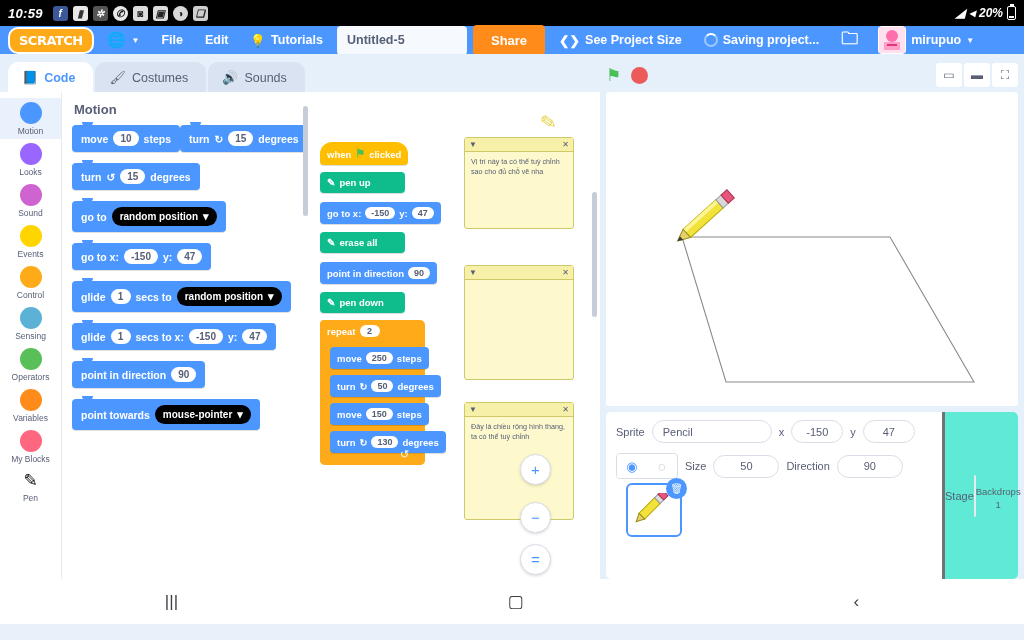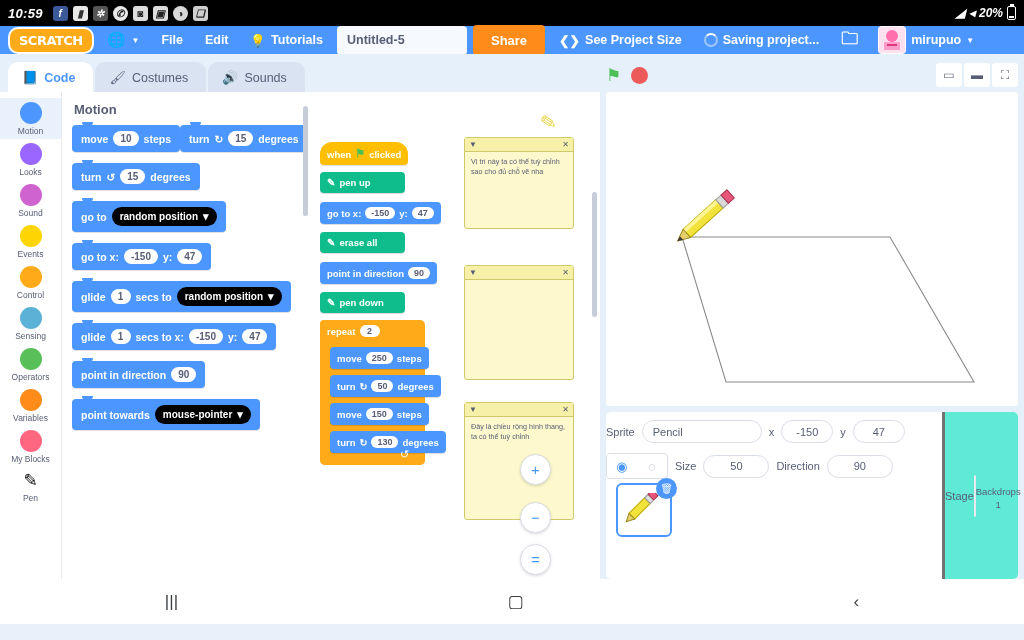--- a/index.html
+++ b/index.html
@@ -128,21 +128,21 @@
   #right { width: 424px; background: #e6f0fb; display: flex; flex-direction: column; padding: 4px 6px 0; }
   #stagebar { height: 34px; display: flex; align-items: center; gap: 10px; }
   .gflag { color: #4cbf56; font-size: 17px; cursor: pointer; }
   .stopb { width: 17px; height: 17px; border-radius: 50%; background: #ec5a5a; cursor: pointer; }
   #stagectrls { margin-left: auto; display: flex; gap: 2px; }
   .sctl { width: 26px; height: 24px; background: #fff; border-radius: 3px; display: flex;
           align-items: center; justify-content: center; font-size: 12px; color: #575e75; cursor: pointer; }
   #stage { height: 314px; background: #fff; border-radius: 3px; position: relative; overflow: hidden; }
 
   #spritepanel { margin-top: 6px; background: #fff; border-radius: 5px; flex: 1; display: flex; }
-  #spinfo { flex: 1; padding: 8px 0; }
+  #spinfo { flex: 1; padding: 8px 10px; }
   .row1 { display: flex; align-items: center; gap: 7px; font-size: 11px; color: #575e75; }
   .fld { border: 1px solid #d9dde6; border-radius: 12px; height: 23px; padding: 0 10px;
          font-size: 11px; color: #575e75; display: flex; align-items: center;
          font-family: "Liberation Sans", sans-serif; background: #fff; }
   .row2 { display: flex; align-items: center; gap: 7px; margin-top: 10px; font-size: 11px; color: #575e75; }
   .eyegrp { display: flex; border: 1px solid #d9dde6; border-radius: 4px; overflow: hidden; }
   .eye { width: 30px; height: 24px; display: flex; align-items: center; justify-content: center; font-size: 13px; cursor: pointer; }
   .eye.on { color: #4c97ff; background: #fff; }
   .eye.off { color: #9aa0ae; }
   #spritelist { position: relative; height: 62px; }

